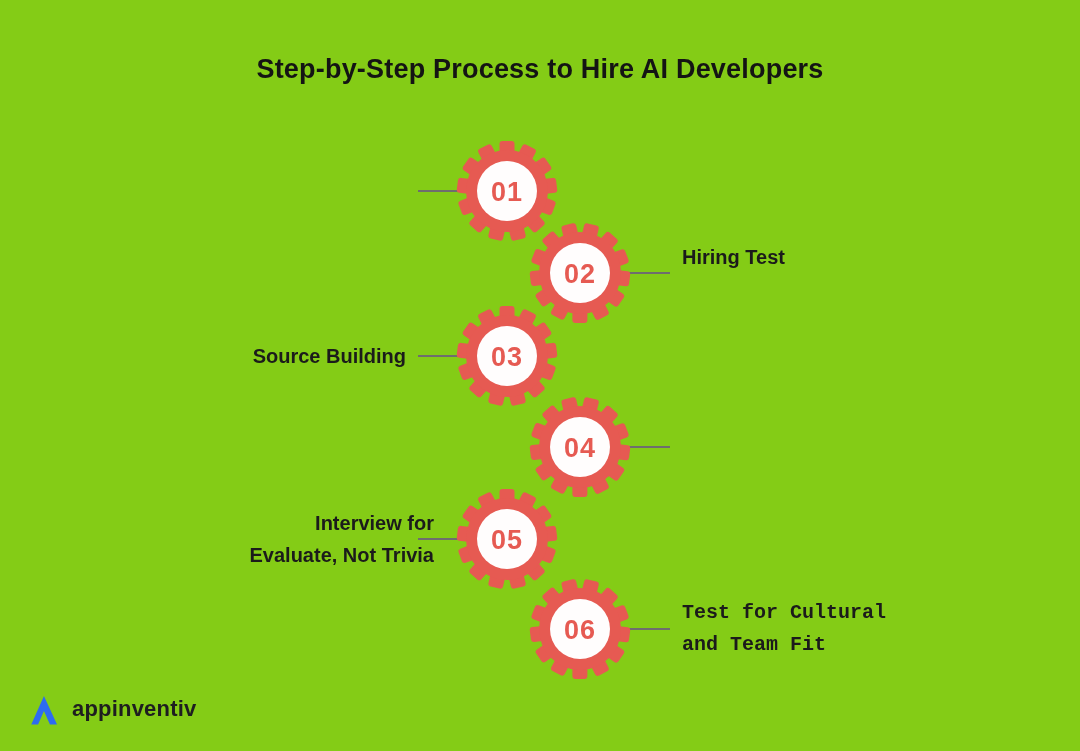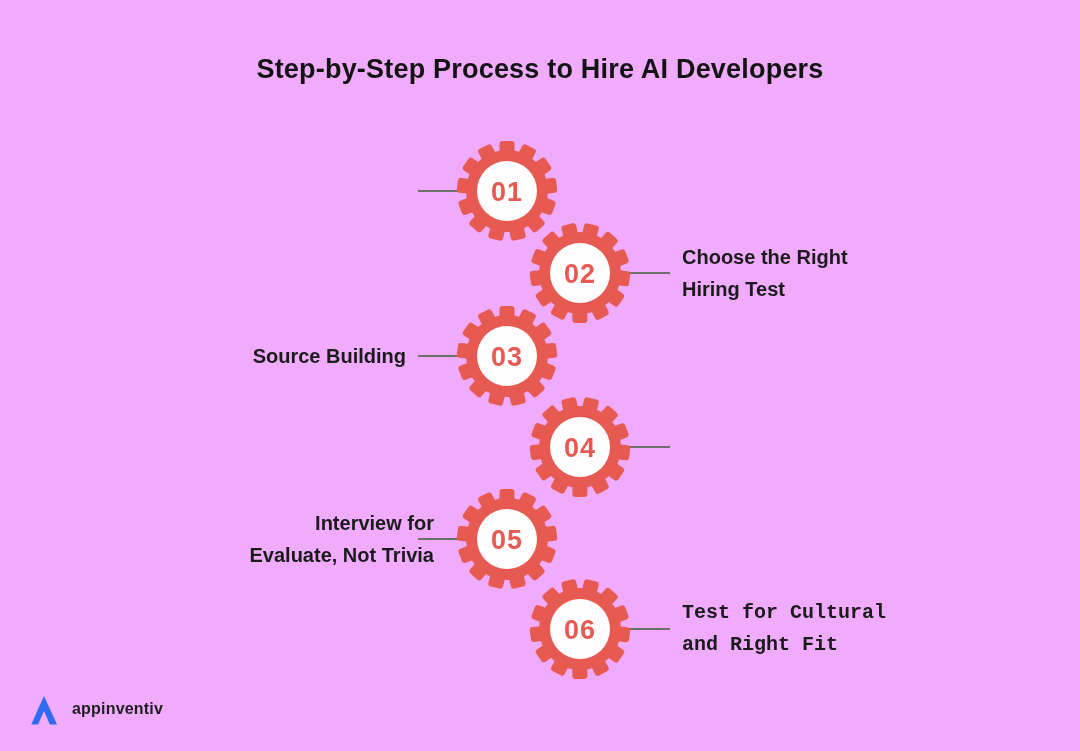--- a/index.html
+++ b/index.html
@@ -4,21 +4,21 @@
 <style>
   * { margin: 0; padding: 0; box-sizing: border-box; }
   html, body {
     font-family: "Liberation Sans", sans-serif;
     background: #FBF2F3;
   }
   .canvas {
     position: relative;
     width: 1080px;
     height: 751px;
-    background: #f0abfc;
+    background: #84cc16;
     overflow: hidden;
   }
   .page-title {
     position: absolute;
     top: 54px;
     left: 0;
     width: 100%;
     text-align: center;
     font-size: 27px;
     font-weight: bold;
@@ -52,21 +52,21 @@
   .footer {
     position: absolute;
     left: 28px;
     top: 690px;
     display: flex;
     align-items: center;
     gap: 8px;
   }
   .logo-icon { width: 36px; height: 38px; display: block; }
   .logo-text {
-    font-size: 16px;
+    font-size: 22px;
     font-weight: bold;
     letter-spacing: 0.2px;
     color: #1E1E20;
   }
 </style>
 </head>
 <body>
 
 <div class="canvas">
   <h1 class="page-title">Step-by-Step Process to Hire AI Developers</h1>
@@ -108,21 +108,20 @@
           <rect x="-7.5" y="-50" width="15" height="16" rx="3" fill="#E65A52" transform="rotate(249.23076923076923)"></rect>
           <rect x="-7.5" y="-50" width="15" height="16" rx="3" fill="#E65A52" transform="rotate(276.9230769230769)"></rect>
           <rect x="-7.5" y="-50" width="15" height="16" rx="3" fill="#E65A52" transform="rotate(304.61538461538464)"></rect>
           <rect x="-7.5" y="-50" width="15" height="16" rx="3" fill="#E65A52" transform="rotate(332.3076923076923)"></rect>
         </g>
         <circle r="41" fill="#E65A52"></circle>
         <circle r="30" fill="#FFFDFD"></circle>
         <text x="0" y="1" text-anchor="middle" dominant-baseline="central" font-size="27" font-weight="bold" letter-spacing="1" fill="#E65A52" font-family="&quot;Liberation Sans&quot;, sans-serif">02</text>
       </svg>
       <div class="step-label right" style="top: 241px; left: 682px;">
-        <div>Choose the Right</div>
         <div>Hiring Test</div>
       </div>
       <div class="connector" style="top: 355px; left: 418px; width: 89px;"></div>
       <svg viewBox="-52 -52 104 104" class="gear" style="left: 455px; top: 304px;">
         <g transform="rotate(0)">
           <rect x="-7.5" y="-50" width="15" height="16" rx="3" fill="#E65A52" transform="rotate(0)"></rect>
           <rect x="-7.5" y="-50" width="15" height="16" rx="3" fill="#E65A52" transform="rotate(27.692307692307693)"></rect>
           <rect x="-7.5" y="-50" width="15" height="16" rx="3" fill="#E65A52" transform="rotate(55.38461538461539)"></rect>
           <rect x="-7.5" y="-50" width="15" height="16" rx="3" fill="#E65A52" transform="rotate(83.07692307692308)"></rect>
           <rect x="-7.5" y="-50" width="15" height="16" rx="3" fill="#E65A52" transform="rotate(110.76923076923077)"></rect>
@@ -204,21 +203,21 @@
           <rect x="-7.5" y="-50" width="15" height="16" rx="3" fill="#E65A52" transform="rotate(276.9230769230769)"></rect>
           <rect x="-7.5" y="-50" width="15" height="16" rx="3" fill="#E65A52" transform="rotate(304.61538461538464)"></rect>
           <rect x="-7.5" y="-50" width="15" height="16" rx="3" fill="#E65A52" transform="rotate(332.3076923076923)"></rect>
         </g>
         <circle r="41" fill="#E65A52"></circle>
         <circle r="30" fill="#FFFDFD"></circle>
         <text x="0" y="1" text-anchor="middle" dominant-baseline="central" font-size="27" font-weight="bold" letter-spacing="1" fill="#E65A52" font-family="&quot;Liberation Sans&quot;, sans-serif">06</text>
       </svg>
       <div class="step-label right" style="top: 597px; left: 682px; font-family: Liberation Mono, monospace;">
         <div>Test for Cultural</div>
-        <div>and Right Fit</div>
+        <div>and Team Fit</div>
       </div>
     </div>
 
   <div class="footer">
     <svg class="logo-icon" viewBox="0 0 44 44" xmlns="http://www.w3.org/2000/svg">
       <path id="logo-a-path" d="M 4 41 L 19.5 6 L 35.5 41 L 26.8 41 L 19.5 24.5 L 12.3 41 Z" fill="#2E6BF0"></path>
     </svg>
     <span class="logo-text">appinventiv</span>
   </div>
 </div>

